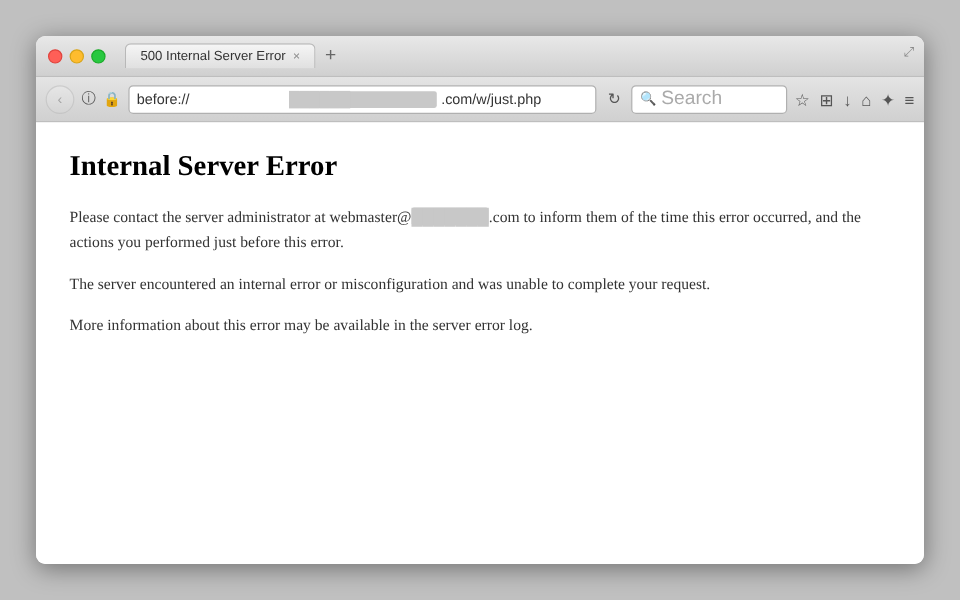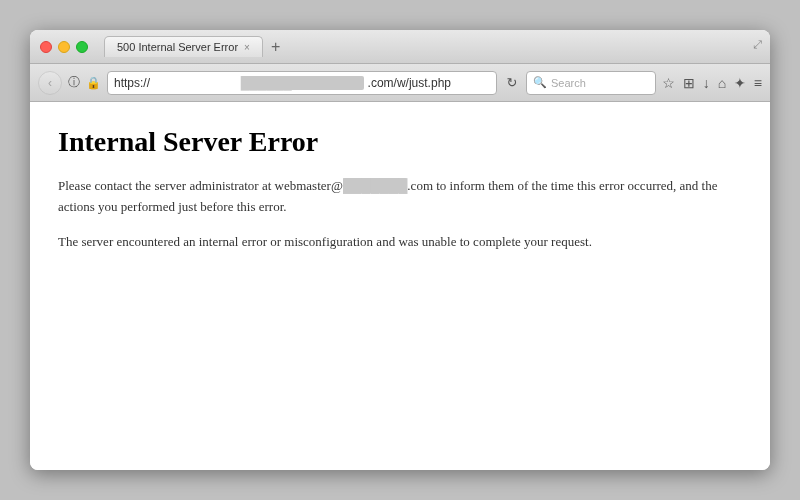--- a/index.html
+++ b/index.html
@@ -183,21 +183,21 @@
       width: 130px;
       gap: 4px;
     }
 
     .search-icon-small {
       color: #999;
       font-size: 11px;
     }
 
     .search-input-text {
-      font-size: 11px;
+      font-size: 16px;
       color: #aaa;
     }
 
     .nav-icons {
       display: flex;
       gap: 8px;
       align-items: center;
       color: #555;
       font-size: 14px;
     }
@@ -209,21 +209,21 @@
 
     
     .page-content {
       flex: 1;
       background: #fff;
       padding: 24px 28px;
       overflow-y: auto;
     }
 
     .error-title {
-      font-size: 28px;
+      font-size: 24px;
       font-weight: bold;
       color: #000;
       margin-bottom: 18px;
       font-family: Georgia, "Times New Roman", serif;
     }
 
     .error-paragraph {
       font-size: 13px;
       color: #333;
       line-height: 1.6;
@@ -252,21 +252,21 @@
     <span class="resize-icon">⤢</span>
   </div>
 
   <div class="nav-bar">
     <div class="nav-btn disabled">
       <span>‹</span>
     </div>
     <span class="info-icon">ⓘ</span>
     <span class="lock-icon">🔒</span>
     <div class="url-bar">
-      <span class="url-text">https://</span>
+      <span class="url-text">before://</span>
       <span class="url-redacted url-text">██████</span>
       <span class="url-text">.com/w/just.php</span>
     </div>
     <span class="refresh-btn">↻</span>
     <div class="search-bar">
       <span class="search-icon-small">🔍</span>
       <span class="search-input-text">Search</span>
     </div>
     <div class="nav-icons">
       <span class="nav-icon">☆</span>
@@ -277,15 +277,16 @@
       <span class="nav-icon">≡</span>
     </div>
   </div>
 
   <div class="page-content">
     <h1 class="error-title">Internal Server Error</h1>
     <p class="error-paragraph">
       <span>Please contact the server administrator at webmaster@</span><span style="background:#c8c8c8;color:#c8c8c8;border-radius:2px;">███████</span><span>.com to inform them of the time this error occurred, and the actions you performed just before this error.</span>
     </p>
     <p class="error-paragraph">The server encountered an internal error or misconfiguration and was unable to complete your request.</p>
+    <p class="error-paragraph">More information about this error may be available in the server error log.</p>
   </div>
 
 </div>
 
 </body></html>

